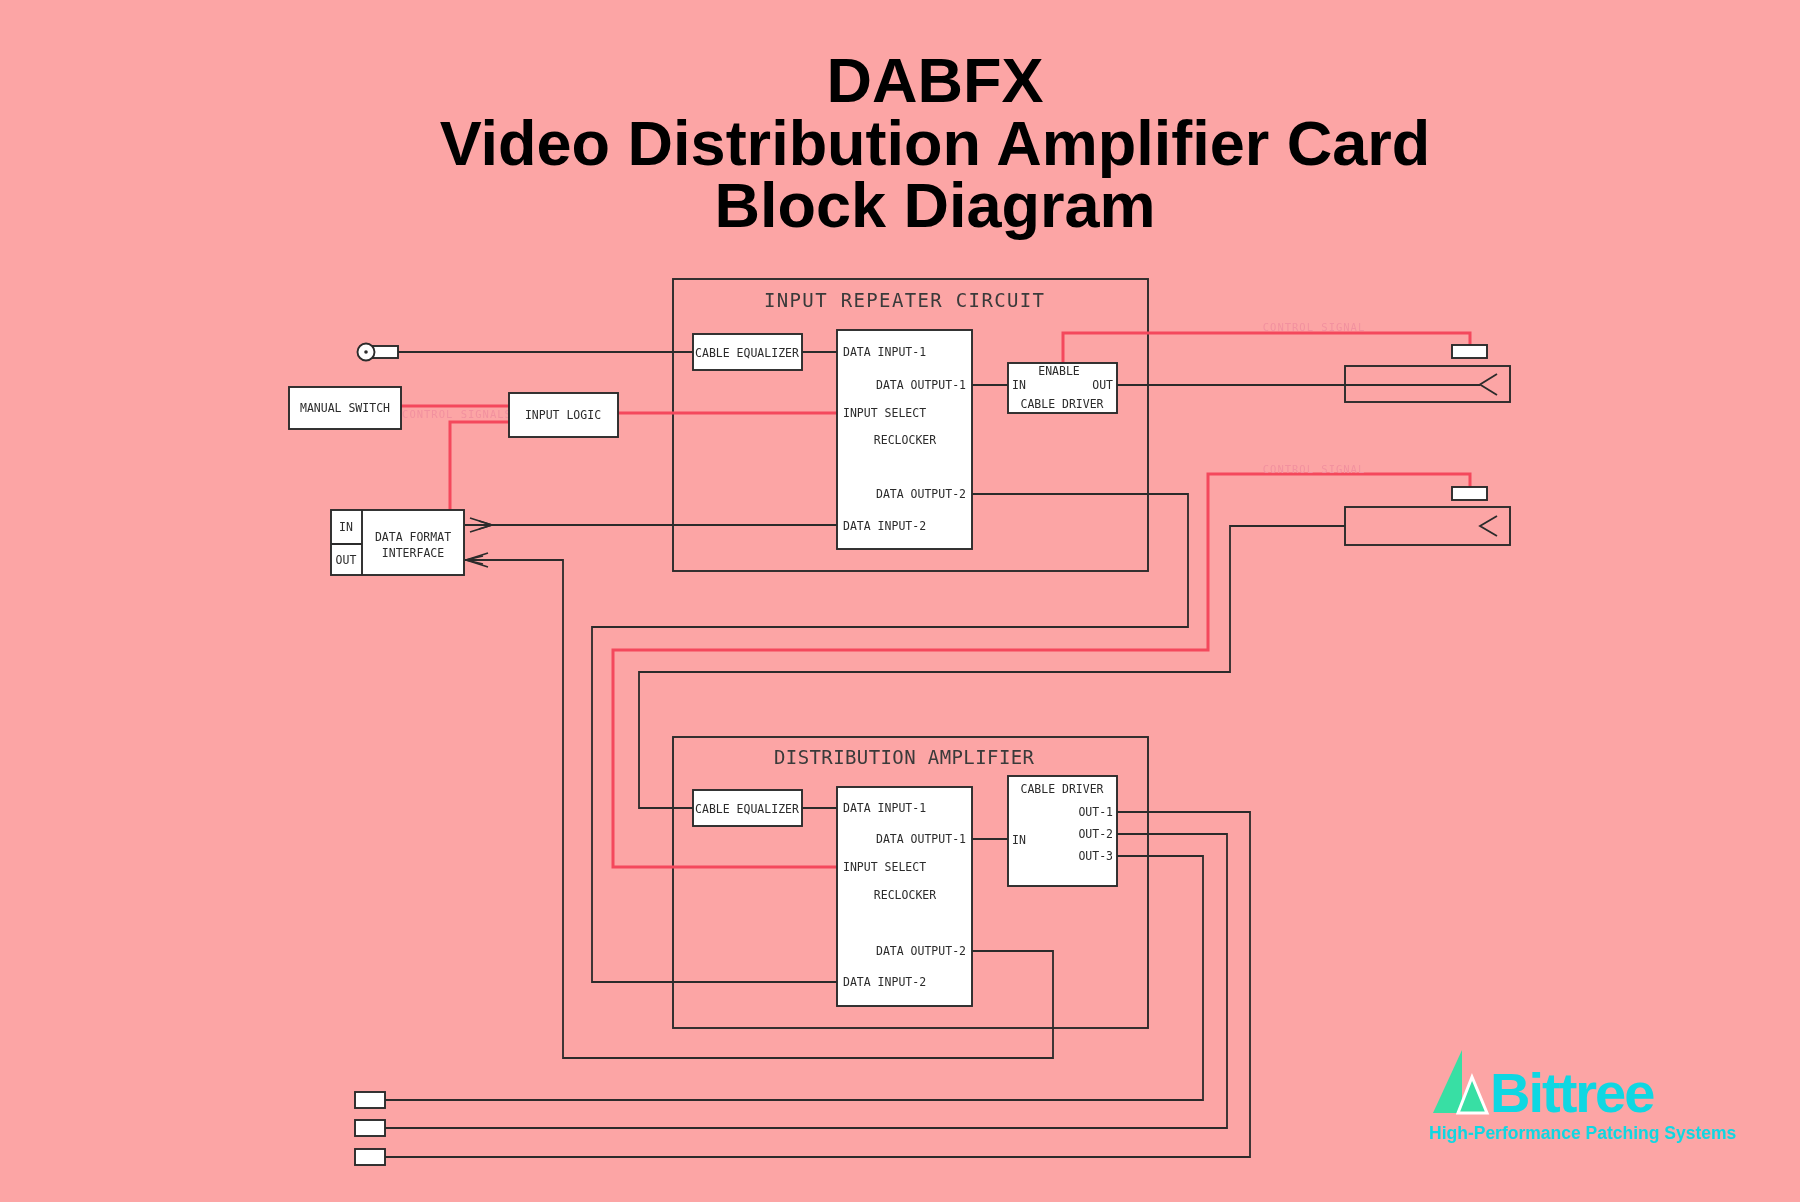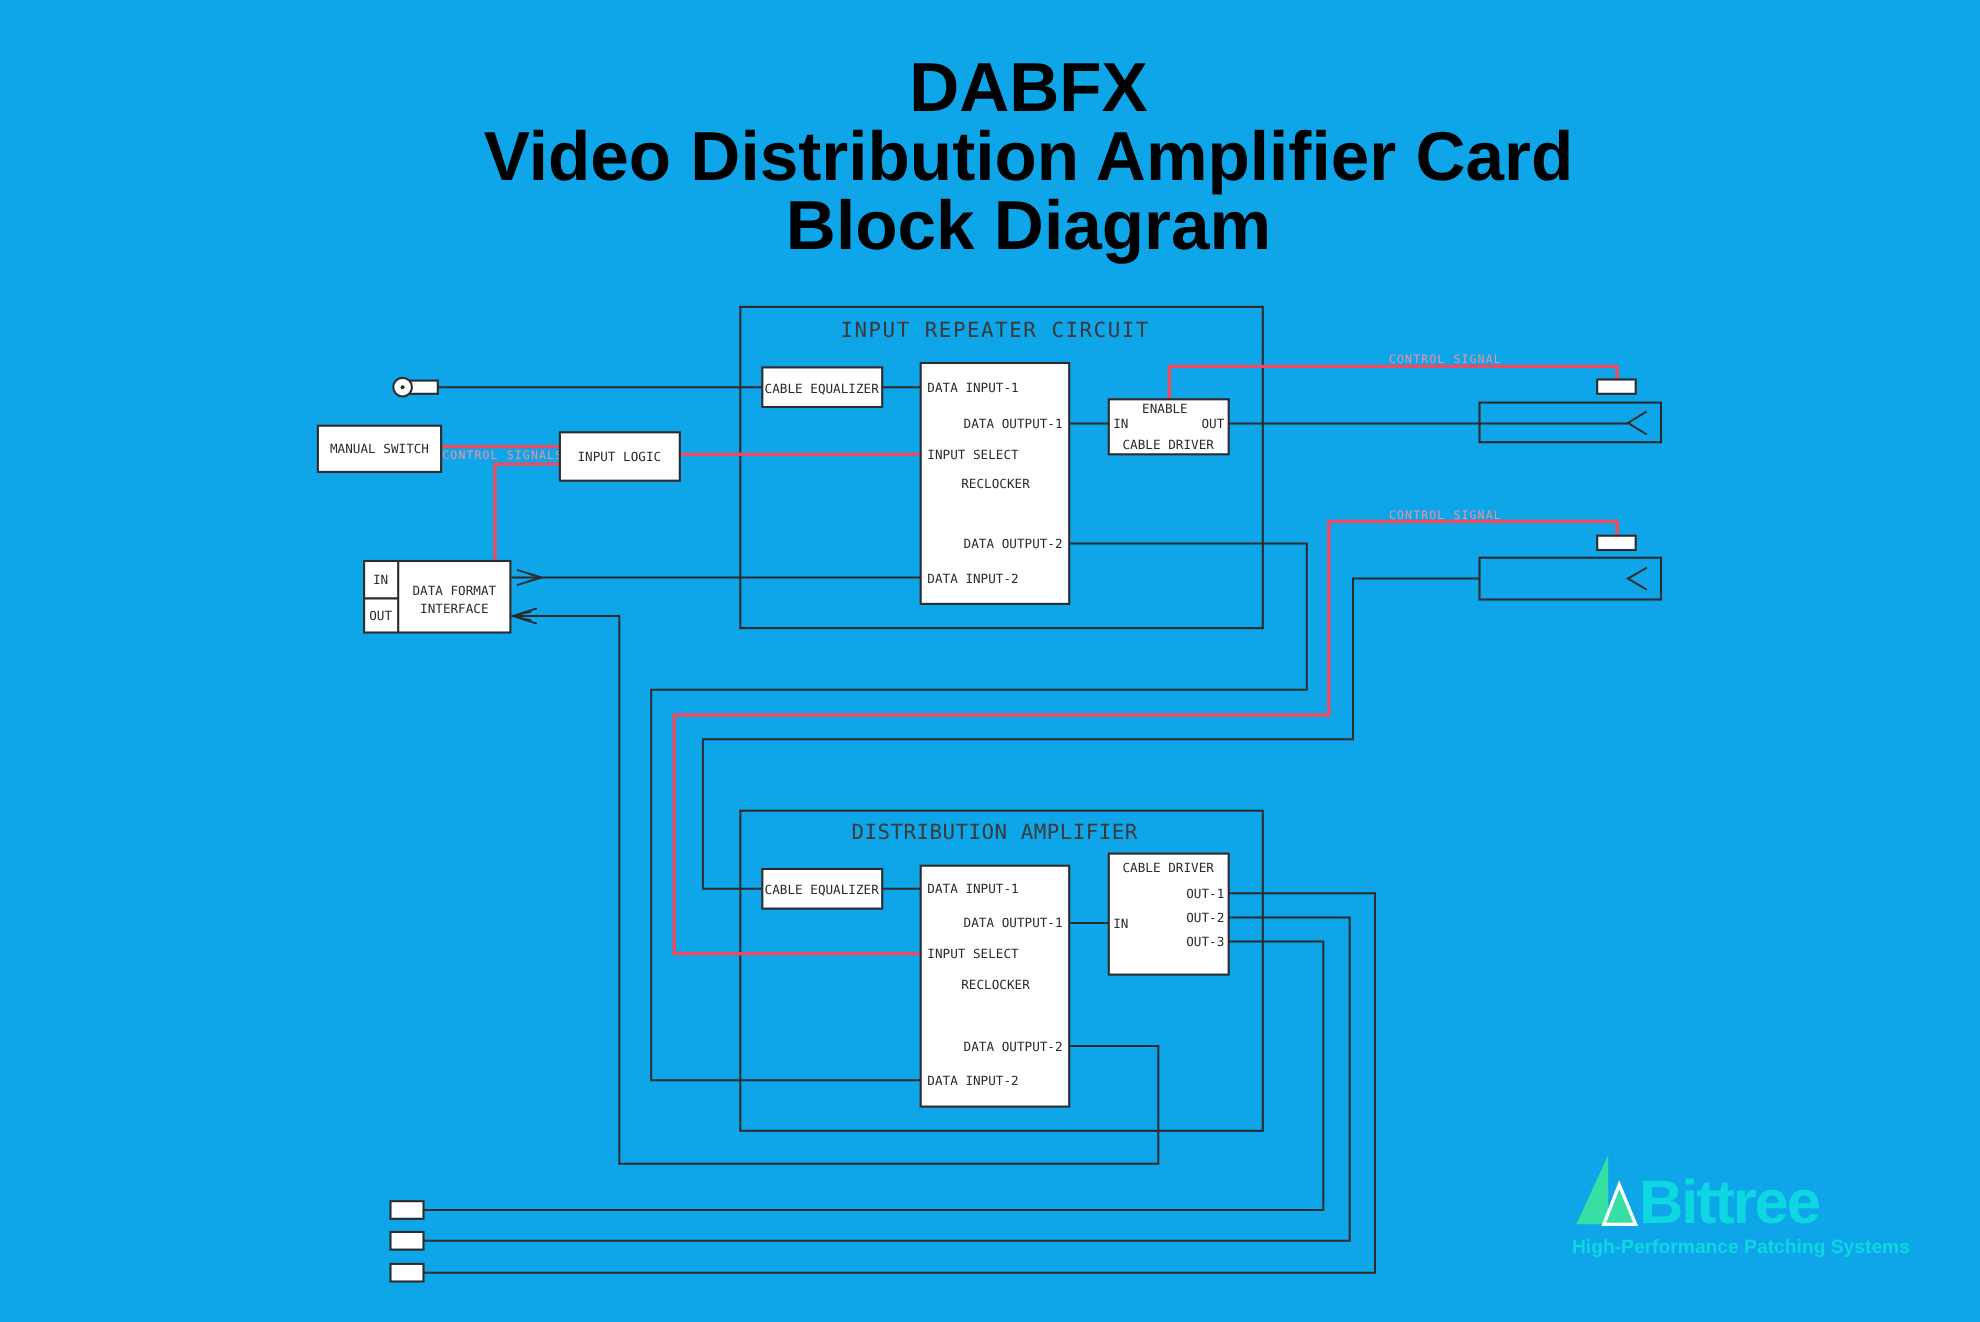--- a/index.html
+++ b/index.html
@@ -1,16 +1,16 @@
 <!DOCTYPE html>
 <html><head>
 <meta charset="utf-8">
 <style>
   html,body{margin:0;padding:0;background:#ffffff;}
-  .page{position:relative;width:1800px;height:1202px;background:#0ea5e9;overflow:hidden;
+  .page{position:relative;width:1800px;height:1202px;background:#fca5a5;overflow:hidden;
         font-family:"DejaVu Sans Mono", monospace;}
   svg{position:absolute;left:0;top:0;}
   
   .wire{stroke:#2b2b2b;stroke-width:1.8;fill:none;}
   .boxline{stroke:#2b2b2b;stroke-width:1.9;fill:#ffffff;}
   .boxline-nofill{stroke:#2b2b2b;stroke-width:1.9;fill:none;}
   .redwire{stroke:#f4485c;stroke-width:3;fill:none;}
   .arrowhead{stroke:#2b2b2b;stroke-width:1.6;fill:none;}
   
   text{fill:#2b2b2b;font-family:"DejaVu Sans Mono",monospace;}

